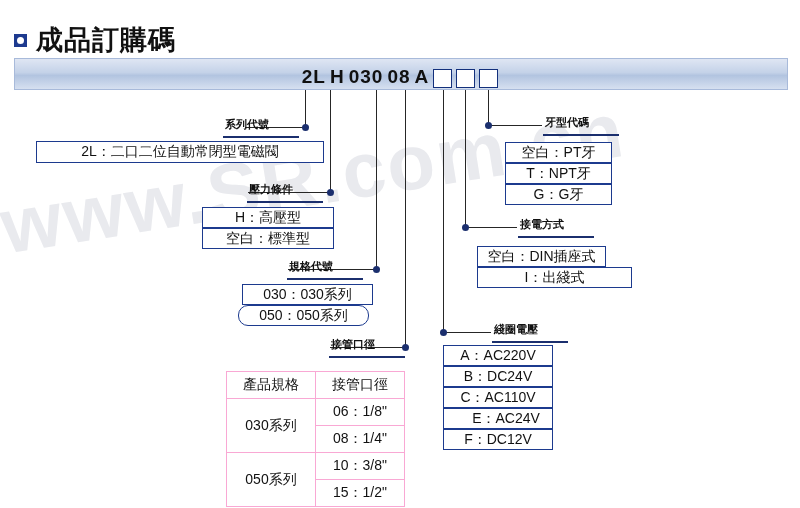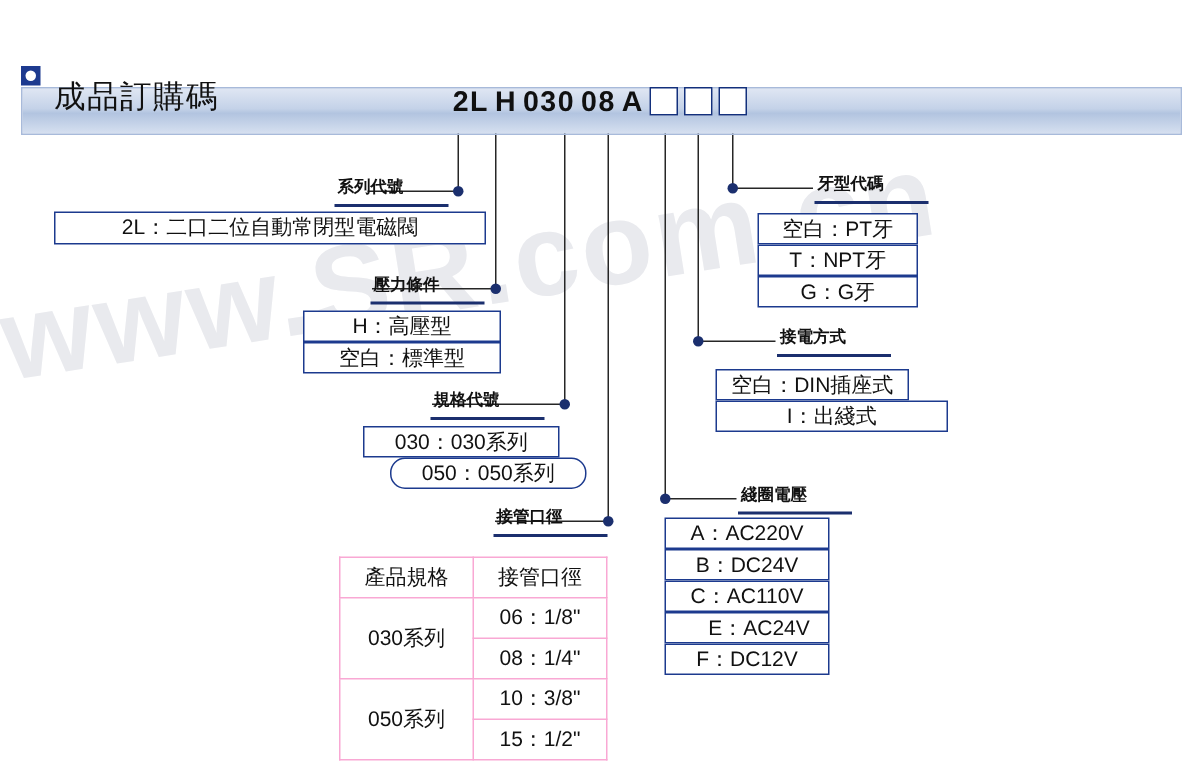--- a/index.html
+++ b/index.html
@@ -18,32 +18,32 @@
     transform:rotate(-9deg);
     white-space:nowrap;
     user-select:none;
     z-index:0;
   }
   #watermark span{display:inline-block;padding-left:10px;}
   
   #header{position:absolute;left:14px;top:22px;display:flex;align-items:center;z-index:4;}
   #header .sq{width:13px;height:13px;background:#1d3a8f;margin-right:9px;position:relative;}
   #header .sq::after{content:"";position:absolute;left:3px;top:3px;width:7px;height:7px;background:#ffffff;border-radius:50%;}
-  #header .title{font-size:21px;color:#111;font-weight:normal;letter-spacing:1px;margin-top:28px;}
+  #header .title{font-size:27px;color:#111;font-weight:bold;letter-spacing:1px;}
 
   
   #codebar{
     position:absolute;left:14px;top:58px;width:772px;height:30px;
     background:linear-gradient(to bottom,#dfe6f3 0%,#c4d2e8 45%,#b2c4e0 55%,#d6e0f0 100%);
     border:1px solid #a8bada;
     z-index:3;
   }
   #codetext{
     position:absolute;left:0;top:58px;width:772px;height:30px;
-    display:flex;align-items:flex-start;justify-content:center;
+    display:flex;align-items:flex-end;justify-content:center;
     font-size:19px;font-weight:bold;color:#101010;letter-spacing:1px;
     z-index:4;left:14px;
   }
   #codetext .seg{margin:0 2px;}
   #codetext .box{
     display:inline-block;width:17px;height:17px;border:1.4px solid #13307c;
     margin:0 2px;background:#ffffff;
   }
 
   
@@ -127,21 +127,21 @@
 <div class="bx" style="left:36px;top:141px;width:288px;height:22px;">2L：二口二位自動常閉型電磁閥</div>
 
 <div class="lbl" style="left:249px;top:182px;">壓力條件</div>
 <div class="uline" style="left:247px;top:201px;width:76px;"></div>
 <div class="bx" style="left:202px;top:207px;width:132px;height:21px;">H：高壓型</div>
 <div class="bx" style="left:202px;top:228px;width:132px;height:21px;">空白：標準型</div>
 
 <div class="lbl" style="left:289px;top:259px;">規格代號</div>
 <div class="uline" style="left:287px;top:278px;width:76px;"></div>
 <div class="bx" style="left:242px;top:284px;width:131px;height:21px;">030：030系列</div>
-<div class="bx" style="left:260px;top:305px;width:131px;height:21px;border-radius:10px;">050：050系列</div>
+<div class="bx" style="left:238px;top:305px;width:131px;height:21px;border-radius:10px;">050：050系列</div>
 
 <div class="lbl" style="left:331px;top:337px;">接管口徑</div>
 <div class="uline" style="left:329px;top:356px;width:76px;"></div>
 <table class="tbl" id="port-table" style="left:226px;top:371px;">
   <tbody>
       <tr>
     <td style="width:80px;height:22px;">產品規格</td>
     <td style="width:80px;height:22px;">接管口徑</td>
   </tr>
   <tr>

